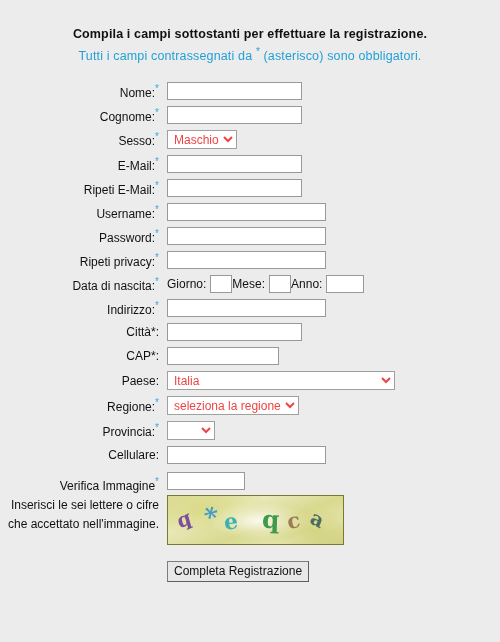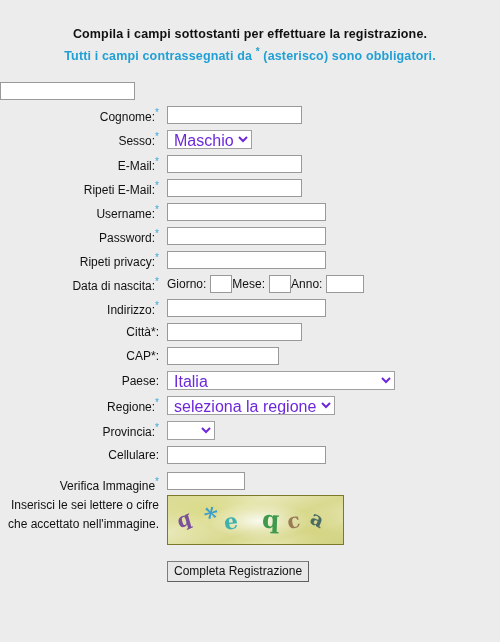--- a/index.html
+++ b/index.html
@@ -28,21 +28,21 @@
   }
   .header-title {
     font-size: 12.5px;
     font-weight: bold;
     color: #111111;
     letter-spacing: 0.15px;
     line-height: 16px;
   }
   .header-subtitle {
     font-size: 12.5px;
-    font-weight: bold;
+    font-weight: normal;
     color: #22a0d6;
     letter-spacing: 0.15px;
     line-height: 16px;
     margin-top: 2px;
   }
   .header-subtitle .ast {
     font-size: 10px;
     vertical-align: super;
   }
   
@@ -85,22 +85,22 @@
   }
   .w133 { width: 129px; }
   .w157 { width: 153px; }
   .w110 { width: 106px; }
   .w76  { width: 72px;  }
   .w20  { width: 16px;  }
   .w36  { width: 32px;  }
   select {
     height: 19px;
     font-family: "Liberation Sans", sans-serif;
-    font-size: 16px;
-    color: #6d28d9;
+    font-size: 12px;
+    color: #ef4444;
     border: 1px solid #a0a0a0;
     background: #ffffff;
     padding: 0 1px 0 2px;
     outline: none;
   }
   select.wide { width: 228px; }
   select.prov { width: 48px; }
   .datepart {
     font-size: 12px;
     color: #111111;
@@ -216,20 +216,21 @@
   <div class="header">
     <div class="header-title">Compila i campi sottostanti per effettuare la registrazione.</div>
     <div class="header-subtitle">
       <span>Tutti i campi contrassegnati da </span><span class="ast">*</span><span> (asterisco) sono obbligatori.</span>
     </div>
   </div>
 
   <div class="form">
 
     <div class="row">
+      <div class="label"><span>Nome:</span><span class="req">*</span></div>
       <div class="field">
         <input class="w133" type="text" value="" style="">
       </div>
     </div>
 
     <div class="row">
       <div class="label"><span>Cognome:</span><span class="req">*</span></div>
       <div class="field">
         <input class="w133" type="text" value="" style="">
       </div>

